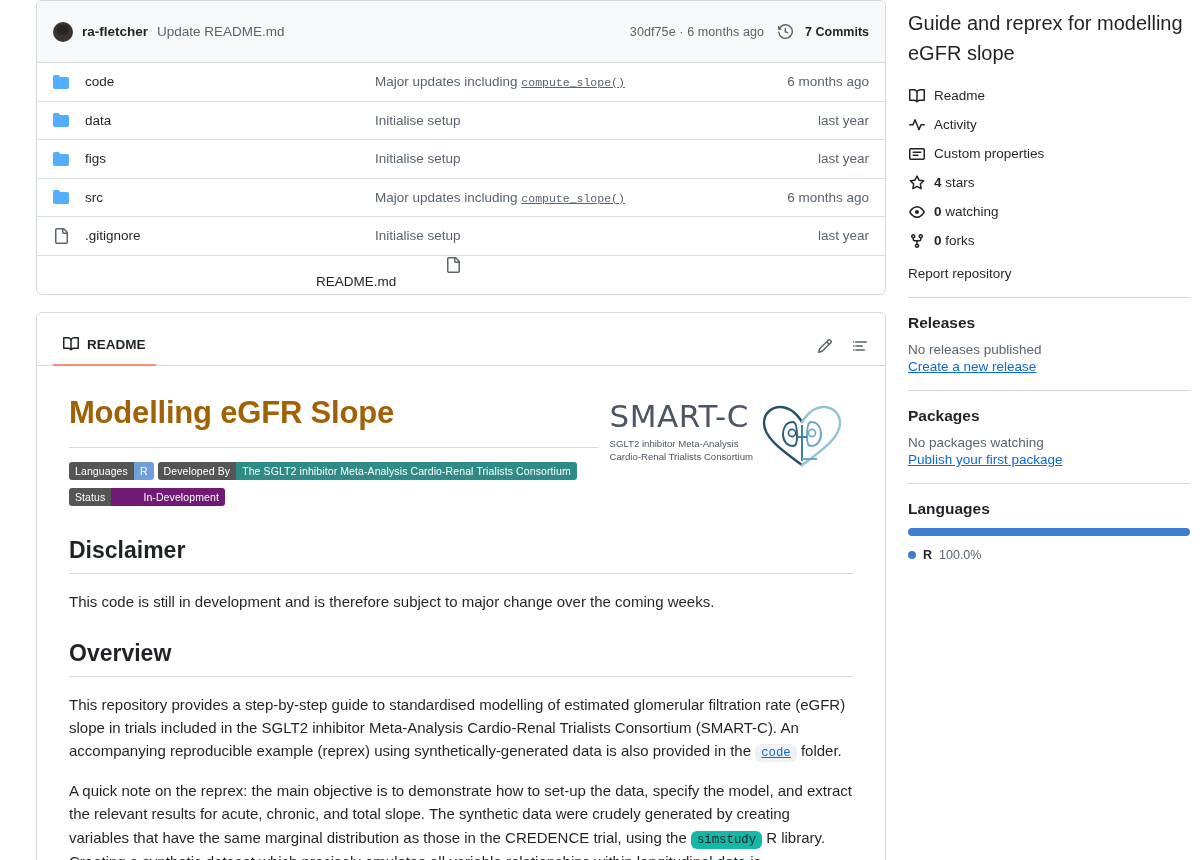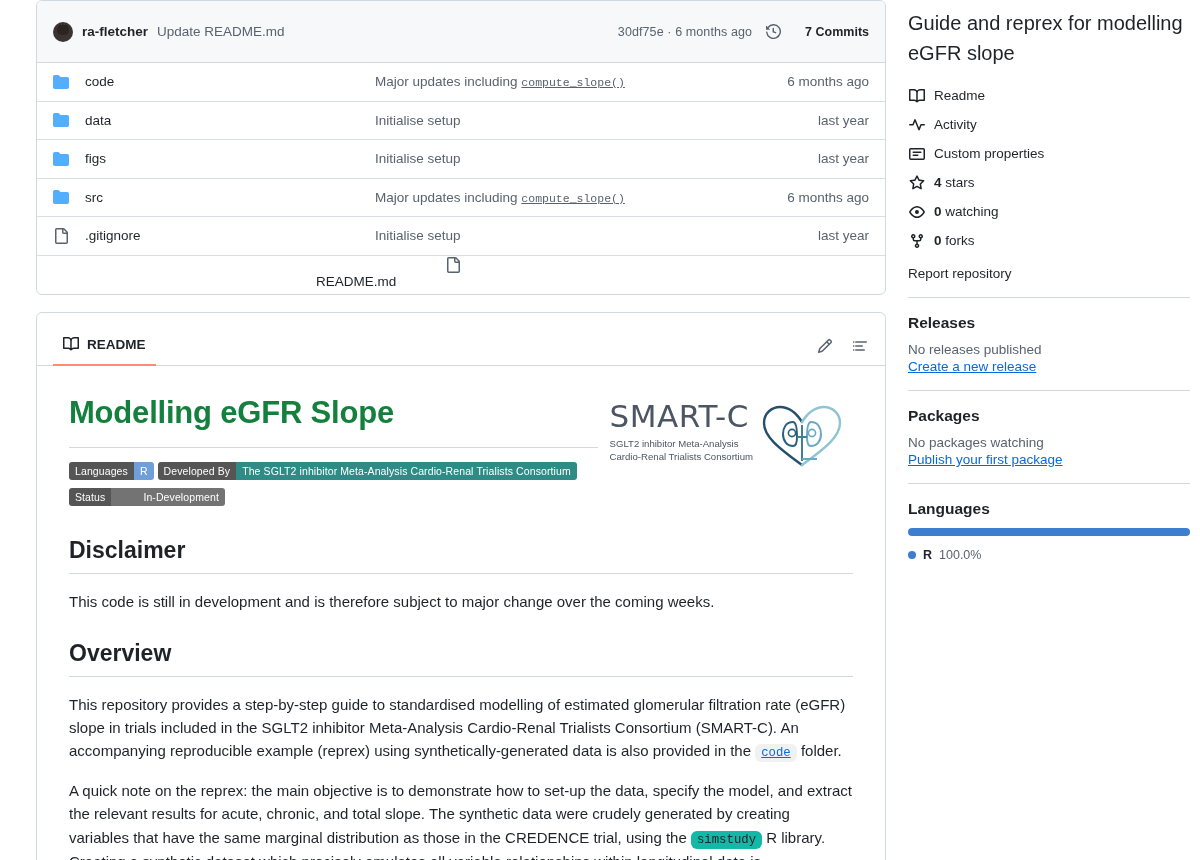--- a/index.html
+++ b/index.html
@@ -47,21 +47,21 @@
   .avatar::after {
     content: "";
     position: absolute; left: 4px; top: 2px; width: 12px; height: 11px;
     border-radius: 50% 50% 40% 40%;
     background: #2b2522;
   }
   .commit-author { font-size: 13.5px; font-weight: bold; color: #1f2328; margin-right: 9px; }
   .commit-msg { font-size: 13.5px; color: #59636e; }
   .commit-right { margin-left: auto; display: flex; align-items: center; gap: 14px; }
   .commit-meta { font-size: 12.5px; color: #59636e; letter-spacing: .1px; }
-  .commits-count { display: flex; align-items: center; gap: 24px; font-size: 12.5px; color: #1f2328; font-weight: bold; }
+  .commits-count { display: flex; align-items: center; gap: 12px; font-size: 12.5px; color: #1f2328; font-weight: bold; }
   .commits-count .ci { color: #59636e; display: flex; }
 
   
   .file-row {
     display: flex;
     align-items: center;
     height: 38.5px;
     padding: 0 16px;
     border-bottom: 1px solid #d8dee4;
     font-size: 13.5px;
@@ -95,21 +95,21 @@
     margin-bottom: -1px;
   }
   .readme-tab .bk { color: #1f2328; display: flex; }
   .readme-actions { margin-left: auto; display: flex; align-items: center; gap: 20px; padding-bottom: 11px; }
   .icon-btn { color: #59636e; display: flex; cursor: pointer; }
 
   .readme-body { padding: 28px 32px 0 32px; }
 
   .title-row { display: flex; align-items: flex-start; justify-content: space-between; }
   h1.doc-title {
-    font-size: 31px; font-weight: bold; color: #15803d;
+    font-size: 31px; font-weight: bold; color: #a16207;
     margin: 0 0 14px 0; line-height: 1.25; letter-spacing: -.2px;
   }
   .title-left { flex: 1 1 auto; min-width: 0; }
   .hr { height: 1px; background: #d1d9e0; border: 0; margin: 0 0 14px 0; }
 
   
   .logo { flex: 0 0 auto; margin: 7px 8px 0 12px; display: flex; align-items: flex-start; }
   .logo-text { display: flex; flex-direction: column; justify-content: flex-start; }
   .logo-main {
     font-size: 31px; color: #4b5563; letter-spacing: .5px; line-height: 1;
@@ -316,21 +316,21 @@
                   <span class="k">Languages</span>
                   <span class="v" style="background: rgb(111, 159, 216);">R</span>
                 </span>
                 <span class="badge">
                   <span class="k">Developed By</span>
                   <span class="v" style="background: rgb(46, 139, 134);">The SGLT2 inhibitor Meta-Analysis Cardio-Renal Trialists Consortium</span>
                 </span>
                 <div style="flex-basis: 100%;"></div>
                 <span class="badge">
                   <span class="k">Status</span>
-                  <span class="v" style="background: #737373; padding-left: 32px;">In-Development</span>
+                  <span class="v" style="background: #701a75; padding-left: 32px;">In-Development</span>
                 </span>
               </div>
           </div>
           <div class="logo">
             <div class="logo-text">
               <div class="logo-main">SMART-C</div>
               <div class="logo-sub">SGLT2 inhibitor Meta-Analysis</div>
               <div class="logo-sub" style="margin-top:0">Cardio-Renal Trialists Consortium</div>
             </div>
             <svg width="86" height="68" viewBox="0 0 86 68" style="margin-left:6px;margin-top:2px">

